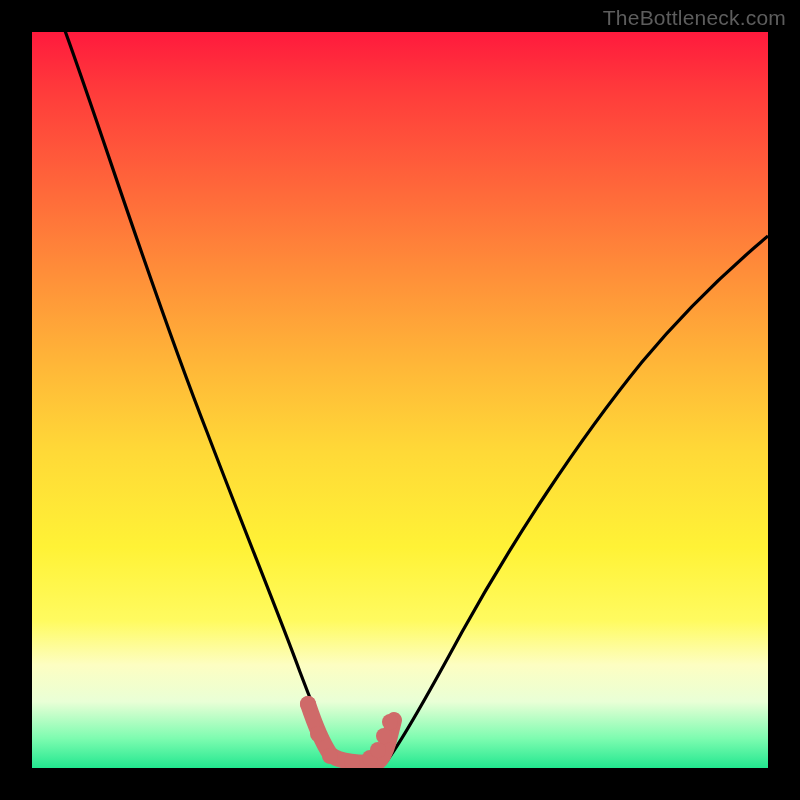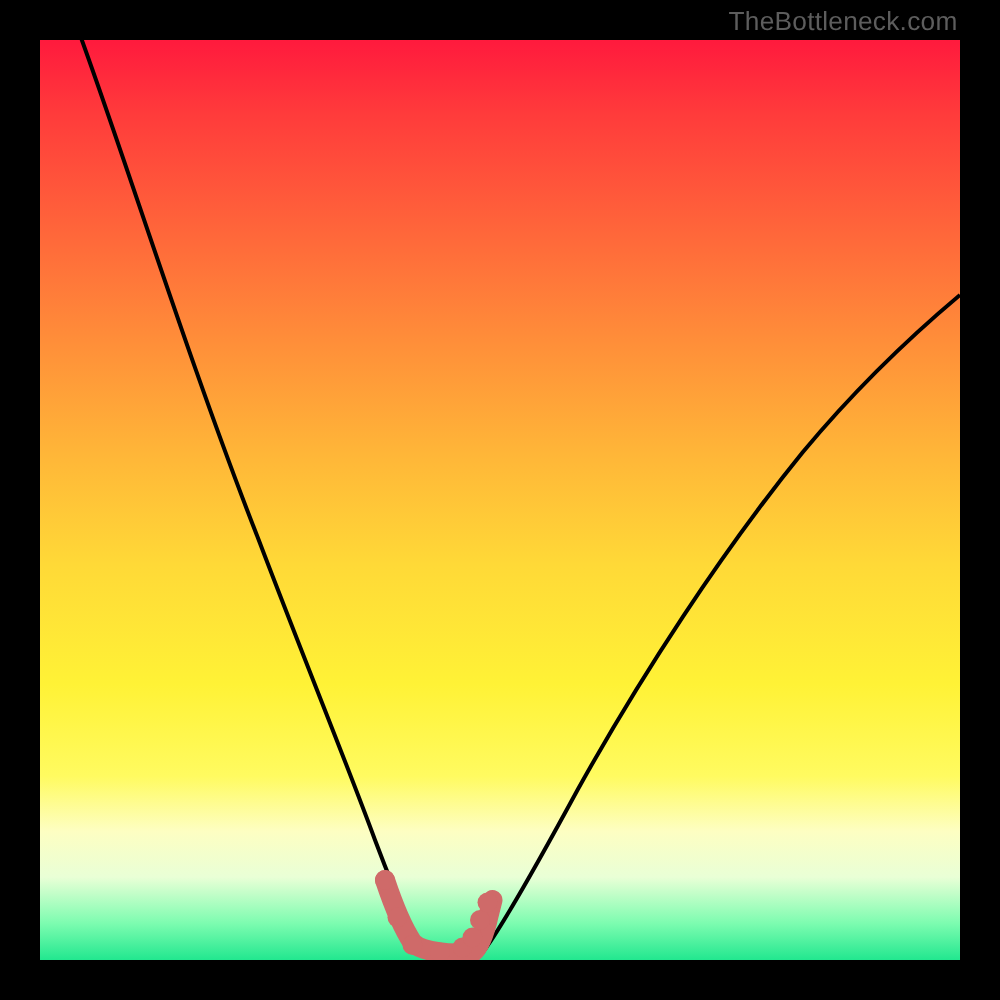--- a/index.html
+++ b/index.html
@@ -37,21 +37,21 @@
       #fffb60 80%,
       #fdfec2 86%,
       #e9ffd6 91%,
       #7dfcb0 96%,
       #22e78f 100%
     );
   }
   .watermark {
     position: absolute;
     top: 6px;
-    right: 34px;
+    right: 14px;
     color: #5d5d5d;
     font-size: 21px;
     font-weight: 500;
     letter-spacing: 0.2px;
   }
   svg.curves {
     position: absolute;
     top: 0;
     left: 0;
     width: 736px;

